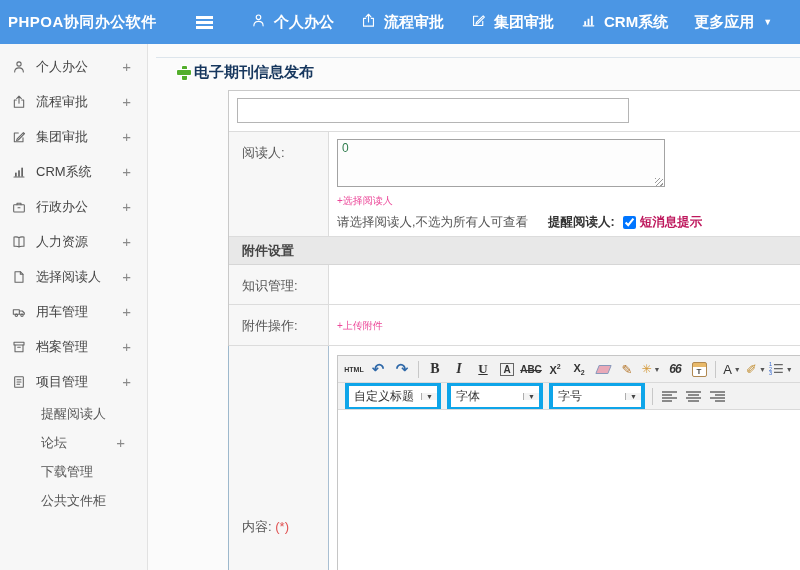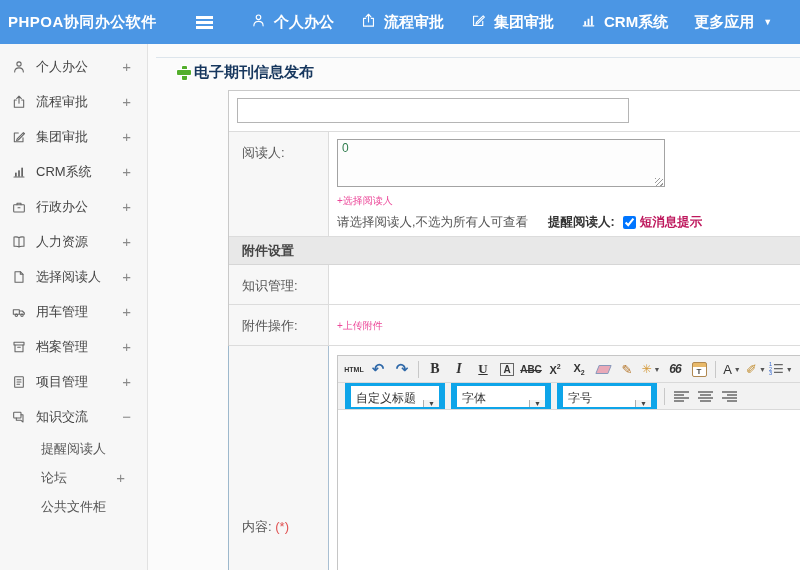--- a/index.html
+++ b/index.html
@@ -54,21 +54,21 @@
   .r-op .fc{padding:12px 0 0 8px}
   .r-content{height:320px;border-left:1px solid #9db8cc;margin-left:-1px;border-bottom:none}
   .r-content .fl{position:relative;border-right-color:#a9bfd2;padding:0}
   .content-label{position:absolute;left:13px;top:172px;white-space:nowrap}
   
   .editor{margin:9px 0 0 8px;width:530px;border:1px solid #c6c6c6;background:#fff}
   .tb-row{height:26px;background:#f2f2f2;display:flex;align-items:center;padding:0 4px;border-bottom:1px solid #d9d9d9;overflow:hidden;white-space:nowrap}
   .tb-btn{min-width:22px;height:22px;display:inline-flex;align-items:center;justify-content:center;margin:0 1px;color:#333;font-size:13px;cursor:pointer;flex:none}
   .tb-sep{width:1px;height:17px;background:#c8c8c8;margin:0 4px;flex:none}
   .dc{font-style:normal;font-size:7px;color:#555;margin-left:2px}
-  .tb-dd{display:inline-flex;align-items:flex-end;height:21px;background:#fff;border:6px solid #0ea5e9;margin:0 3px;font-size:12px;color:#333;cursor:pointer;flex:none}
+  .tb-dd{display:inline-flex;align-items:center;height:21px;background:#fff;border:4px solid #0ea5e9;margin:0 3px;font-size:12px;color:#333;cursor:pointer;flex:none}
   .tb-dd .t{width:62px;padding:0 5px;display:flex;align-items:center;overflow:hidden}
   .tb-dd .c{width:15px;border-left:1px solid #adadad;display:flex;align-items:center;justify-content:center;font-size:7px;color:#444;background:#f3f3f3}
   .bars{width:15px;height:11px;background-repeat:no-repeat;
         background-image:linear-gradient(#8a8a8a,#8a8a8a),linear-gradient(#8a8a8a,#8a8a8a),linear-gradient(#8a8a8a,#8a8a8a),linear-gradient(#8a8a8a,#8a8a8a)}
   .ico-align-left .bars{background-size:15px 2px,10px 2px,15px 2px,10px 2px;background-position:0 0,0 3px,0 6px,0 9px}
   .ico-align-center .bars{background-size:15px 2px,11px 2px,15px 2px,11px 2px;background-position:0 0,center 3px,0 6px,center 9px}
   .ico-align-right .bars{background-size:15px 2px,10px 2px,15px 2px,10px 2px;background-position:0 0,right 3px,0 6px,right 9px}
   .ed-body{height:240px;background:#fff;cursor:text}
 </style>
 </head>
@@ -211,36 +211,29 @@
     <div class="side-item">
       <span style="display:flex">
         <svg viewBox="0 0 24 24" fill="none" stroke="currentColor" stroke-width="1.6" stroke-linecap="round" stroke-linejoin="round">
           <rect x="5.5" y="4" width="13" height="16" rx="1"></rect>
           <path d="M9 8.5 h6 M9 12 h6 M9 15.5 h4"></path>
         </svg>
       </span>
       <span class="lbl">项目管理</span>
       <span class="tog">+</span>
     </div>
-    <div class="side-item">
-      <span style="display:flex">
-        <svg viewBox="0 0 24 24" fill="none" stroke="currentColor" stroke-width="1.6" stroke-linecap="round" stroke-linejoin="round">
-          <rect x="4" y="5" width="11" height="8.5" rx="1"></rect>
-          <path d="M8 13.5 v3.5 h7 l3 2.5 v-11 h-3"></path>
-        </svg>
-      </span>
-      <span class="lbl">知识交流</span>
-      <span class="tog">−</span>
-    </div>
     <div class="side-item sub">
       <span class="lbl">提醒阅读人</span>
     </div>
     <div class="side-item sub">
       <span class="lbl">论坛</span>
       <span class="tog">+</span>
+    </div>
+    <div class="side-item sub">
+      <span class="lbl">下载管理</span>
     </div>
     <div class="side-item sub">
       <span class="lbl">公共文件柜</span>
     </div>
   </div>
 
 <div class="main">
   <div class="page-title">
     <span class="plus-ico">
         <i></i>

